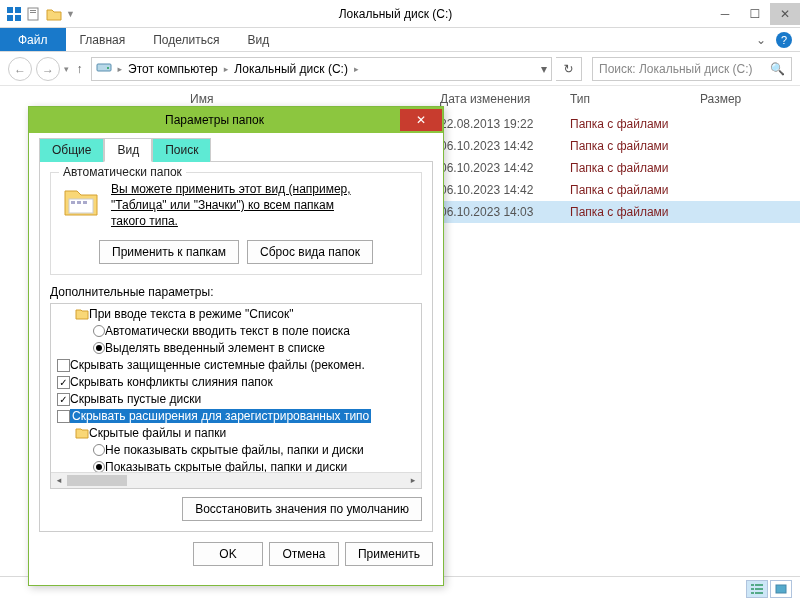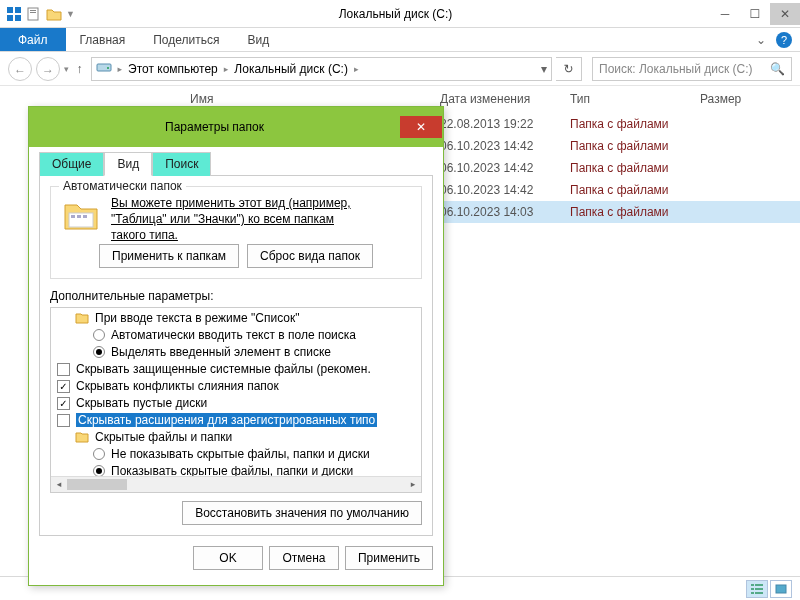--- a/index.html
+++ b/index.html
@@ -46,38 +46,38 @@
 .cell-date { width: 130px; color: #555; }
 .cell-type { width: 130px; color: #7f1d1d; }
 
 
 .statusbar { position: absolute; bottom: 0; left: 0; right: 0; height: 24px; border-top: 1px solid #d9d9d9; display: flex; align-items: center; justify-content: flex-end; padding: 0 8px; gap: 2px; }
 .view-btn { width: 22px; height: 18px; border: 1px solid #b0c4de; display: flex; align-items: center; justify-content: center; }
 .view-btn.active { background: #cde6f7; }
 
 
 .dialog { position: absolute; left: 28px; top: 106px; width: 416px; height: 480px; background: #fff; border: 1px solid #7fba3d; box-shadow: 2px 2px 8px rgba(0,0,0,0.2); }
-.dlg-title { height: 40px; background: #8cc63f; display: flex; align-items: center; }
+.dlg-title { height: 26px; background: #8cc63f; display: flex; align-items: center; }
 .dlg-title-text { flex: 1; text-align: center; color: #000; }
 .dlg-close { width: 42px; height: 22px; background: #c83c2e; color: #fff; display: flex; align-items: center; justify-content: center; margin-right: 1px; }
 .dlg-body { padding: 4px 10px 10px 10px; }
 .tabs { display: flex; position: relative; top: 1px; }
 .tab { padding: 4px 12px; border: 1px solid #ccc; background: #5eead4; border-bottom: none; color: #222; }
 .tab.active { background: #fff; border-bottom: 1px solid #fff; position: relative; z-index: 2; }
 .tab-content { border: 1px solid #ccc; padding: 10px; background: #fff; }
 .group { border: 1px solid #ddd; padding: 8px 10px 10px 10px; position: relative; margin-bottom: 10px; }
 .group-title { position: absolute; top: -8px; left: 8px; background: #fff; padding: 0 4px; color: #222; }
 .group-row { display: flex; gap: 10px; text-decoration: underline; }
 .folder-icon-lg { width: 40px; height: 40px; flex-shrink: 0; }
 .group-text { font-size: 12px; color: #000; line-height: 1.35; }
-.btn-row { display: flex; gap: 8px; margin-top: 0; justify-content: center; }
+.btn-row { display: flex; gap: 8px; margin-top: 10px; justify-content: center; }
 .btn { padding: 4px 12px; border: 1px solid #aaa; background: #fdfdfd; color: #000; }
 .adv-label { margin: 4px 0 4px 0; color: #000; }
 .tree-box { border: 1px solid #ccc; height: 186px; overflow: hidden; padding: 2px 0; position: relative; }
-.tree-line { display: flex; align-items: center; height: 17px; padding-left: 6px; gap: 6px; color: #000; white-space: nowrap; }
+.tree-line { display: flex; align-items: center; height: 17px; padding-left: 6px; color: #000; white-space: nowrap; }
 .tree-line.indent1 { padding-left: 24px; }
 .tree-line.indent2 { padding-left: 42px; }
 .tree-line.sel .tree-text { background: #1979ca; color: #fff; padding: 0 2px; }
 .chk { width: 13px; height: 13px; border: 1px solid #888; display: inline-flex; align-items: center; justify-content: center; font-size: 10px; flex-shrink: 0; }
 .radio { width: 12px; height: 12px; border: 1px solid #888; border-radius: 50%; display: inline-flex; align-items: center; justify-content: center; flex-shrink: 0; }
 .radio.on::after { content: ''; width: 6px; height: 6px; background: #000; border-radius: 50%; }
 .folder-sm { width: 14px; height: 14px; flex-shrink: 0; }
 .tree-scroll { position: absolute; bottom: 0; left: 0; right: 0; height: 16px; background: #f0f0f0; border-top: 1px solid #ddd; display: flex; }
 .tree-scroll .sb-btn { width: 16px; display: flex; align-items: center; justify-content: center; color: #666; font-size: 9px; }
 .tree-scroll .sb-thumb { width: 60px; background: #ccc; margin: 2px 0; }

